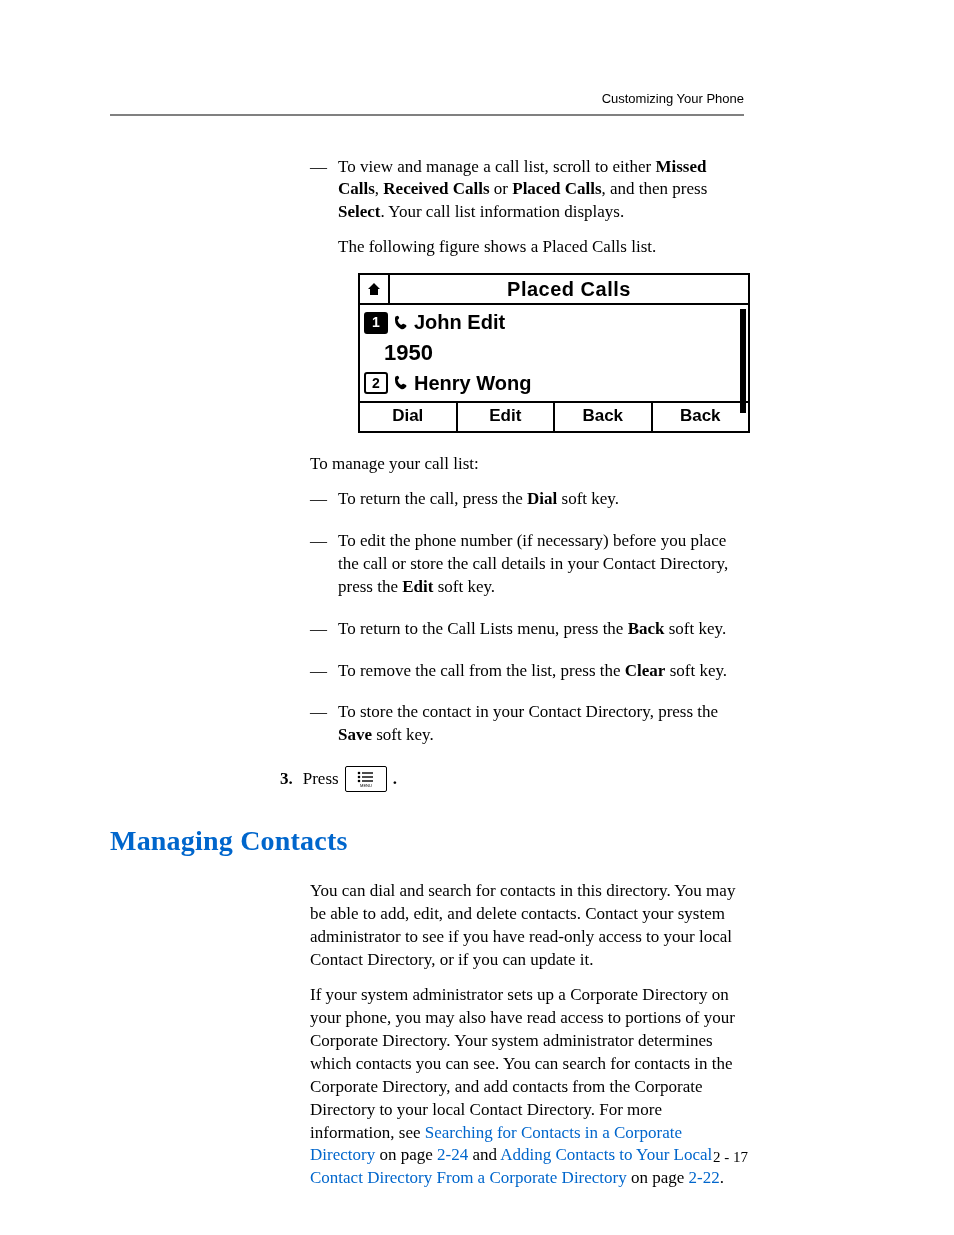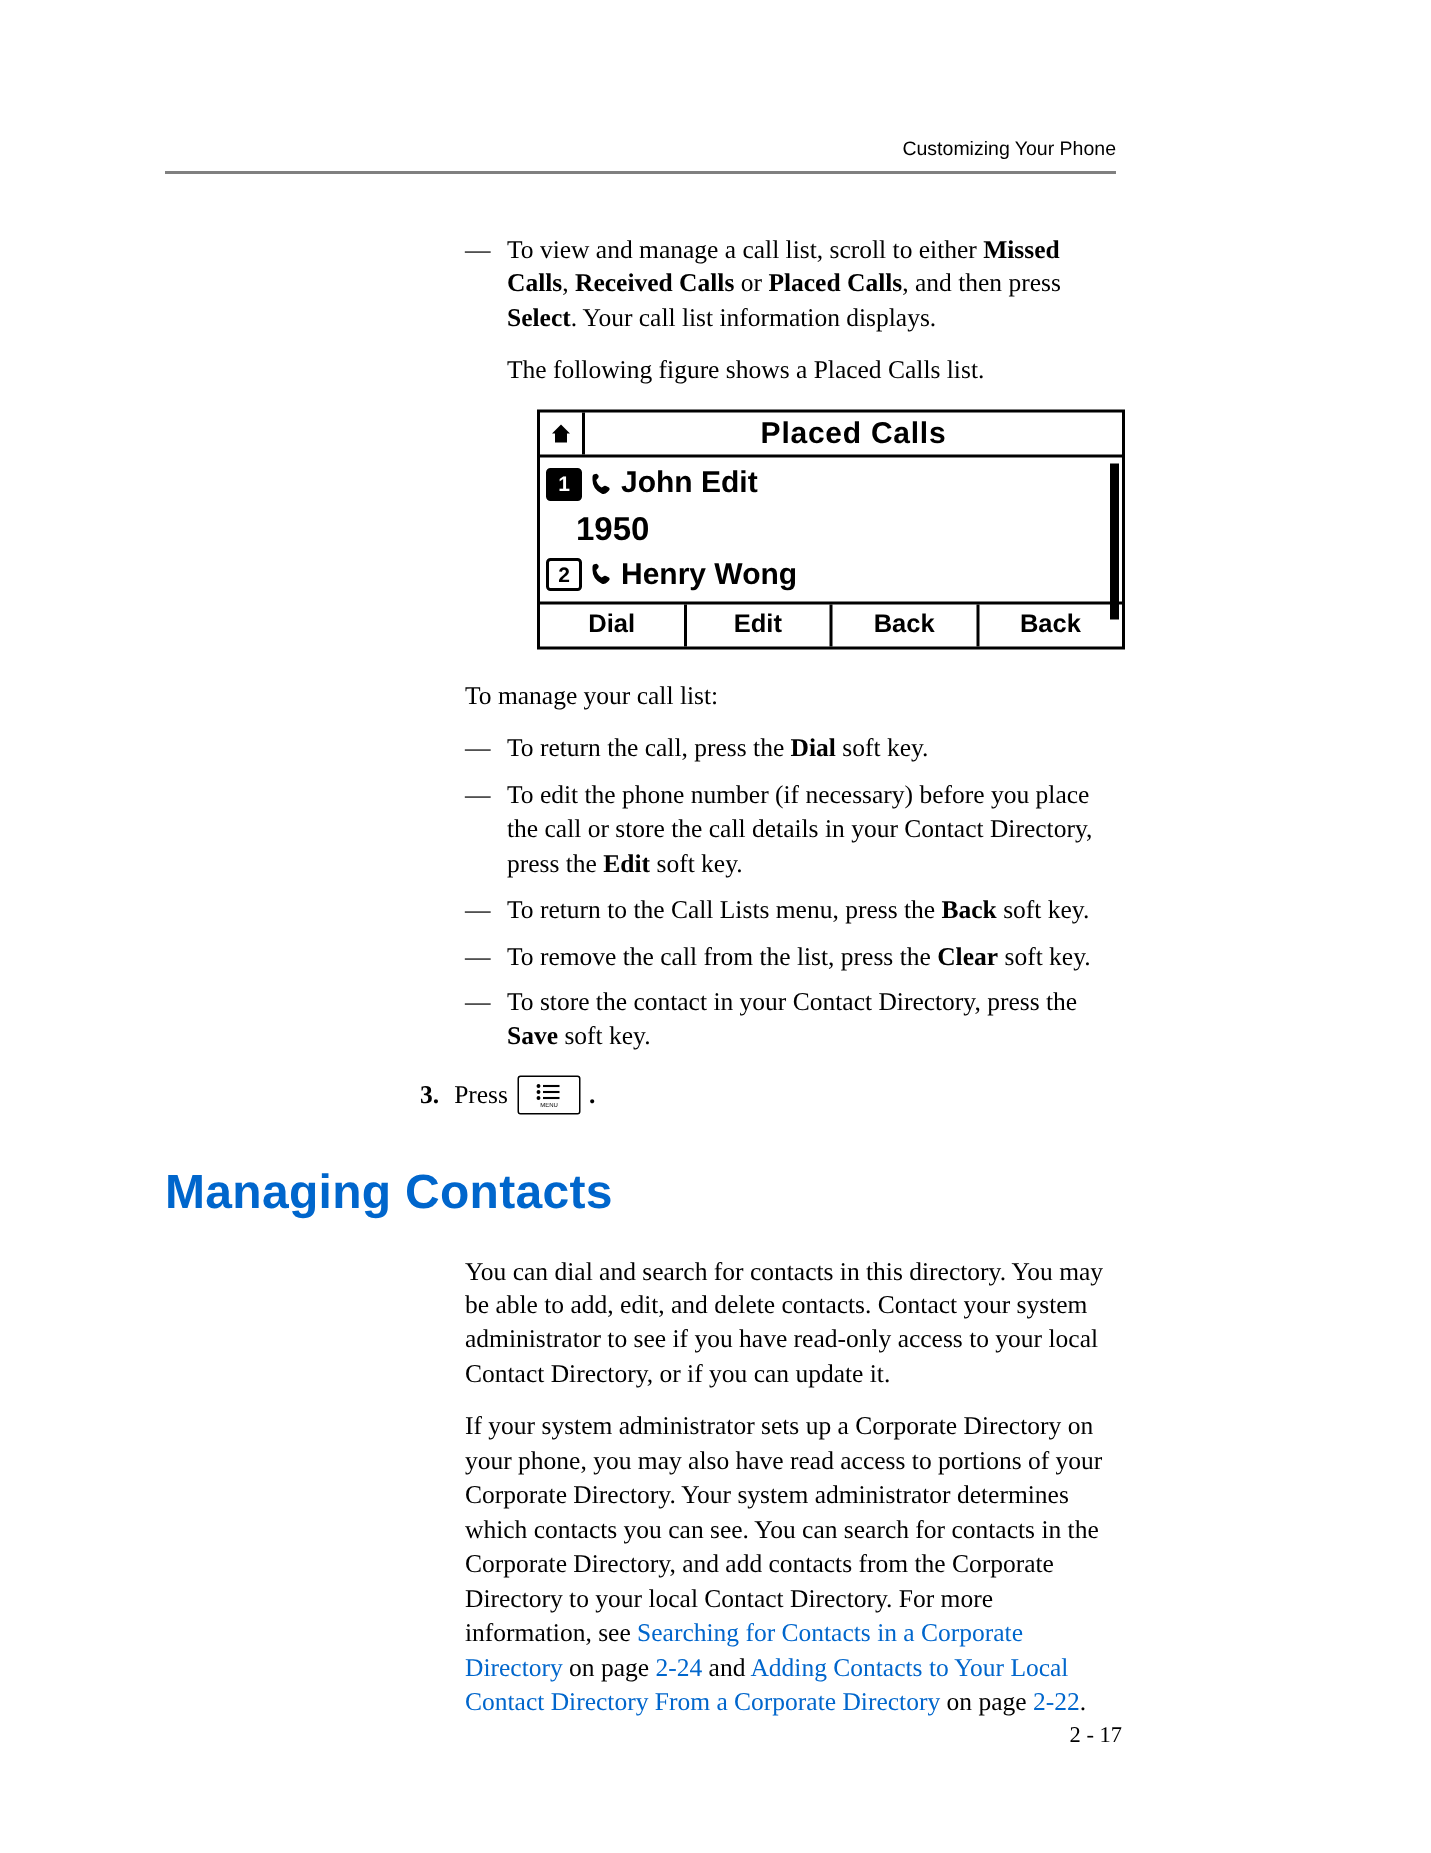--- a/index.html
+++ b/index.html
@@ -34,37 +34,37 @@
     margin-left: 200px;
   }
   .dash-list {
     list-style: none;
     padding: 0;
     margin: 0 0 12px 0;
   }
   .dash-list > li {
     position: relative;
     padding-left: 28px;
-    margin-bottom: 8px;
+    margin-bottom: 19px;
   }
   .dash-list > li::before {
     content: "—";
     position: absolute;
     left: 0;
     top: 0;
   }
   .para {
     margin: 12px 0;
   }
   .bold { font-weight: bold; }
   .link { color: #0066cc; }
   .section-title {
-    font-family: Liberation Sans, sans-serif;
+    font-family: Liberation Serif, serif;
     font-weight: 600;
-    font-size: 32px;
+    font-size: 28px;
     color: #0066cc;
     margin: 30px 0 20px 0;
     letter-spacing: 0.2px;
   }
   .step {
     display: flex;
     align-items: center;
     margin: 14px 0 0 -30px;
   }
   .step .num {

